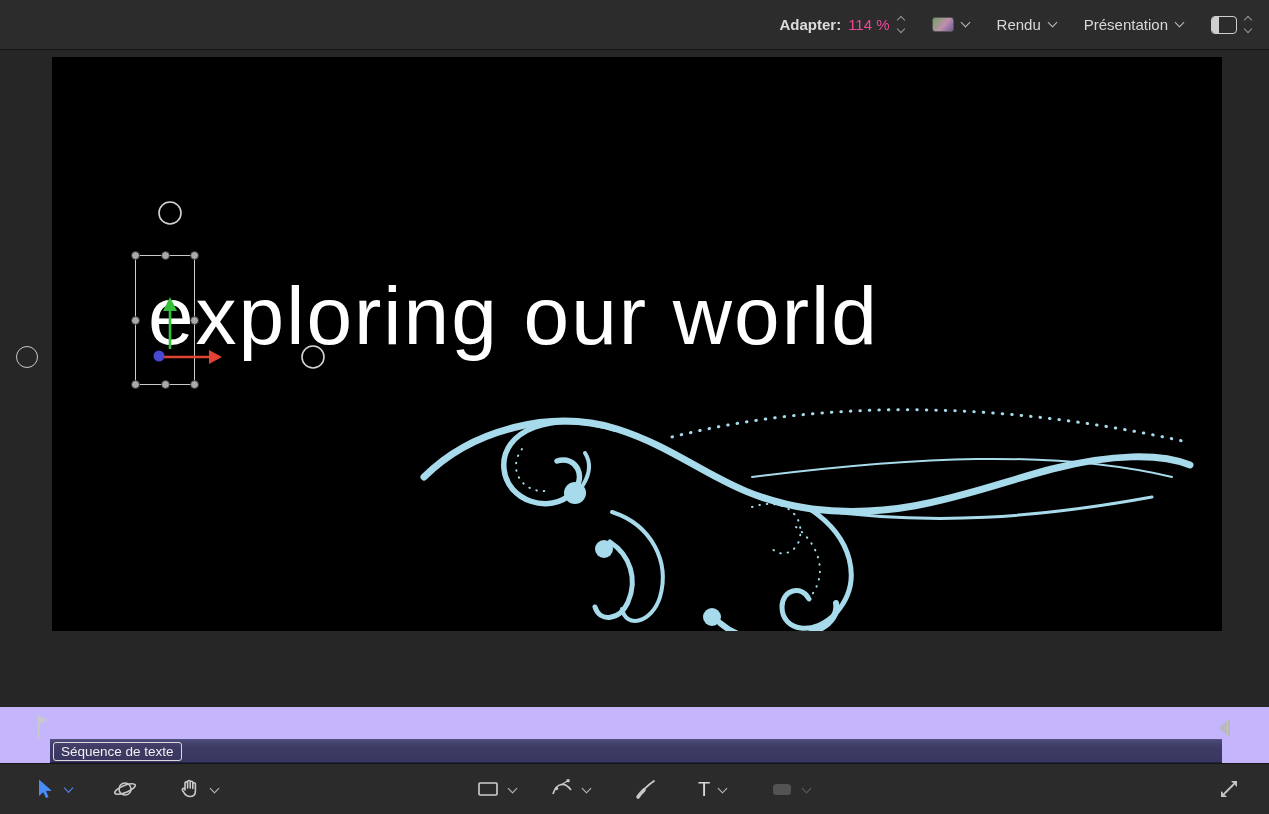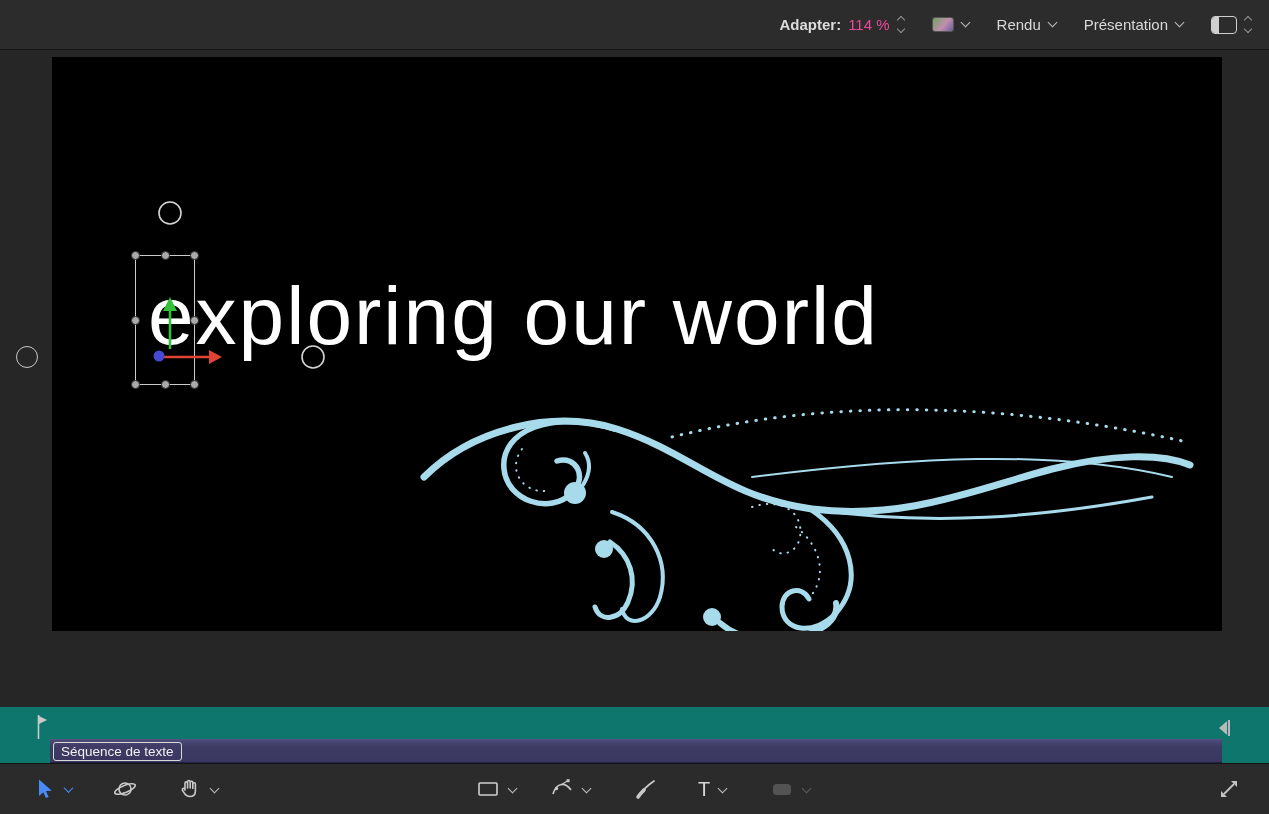--- a/index.html
+++ b/index.html
@@ -41,21 +41,21 @@
   .handle { position:absolute; width:9px; height:9px; border-radius:50%;
     background:#a9a9a9; border:1px solid #2e2e2e; }
   .h-tl{left:-5px;top:-5px} .h-tm{left:50%;margin-left:-4.5px;top:-5px} .h-tr{right:-5px;top:-5px}
   .h-ml{left:-5px;top:50%;margin-top:-4.5px} .h-mr{right:-5px;top:50%;margin-top:-4.5px}
   .h-bl{left:-5px;bottom:-5px} .h-bm{left:50%;margin-left:-4.5px;bottom:-5px} .h-br{right:-5px;bottom:-5px}
 
   .outer-circle { position:absolute; left:16px; top:346px; width:22px; height:22px;
     border:1.5px solid #c9c9c9; border-radius:50%; }
 
   
-  .timeline-zone { position:absolute; left:0; top:707px; width:1269px; height:56px; background:#0f766e; }
+  .timeline-zone { position:absolute; left:0; top:707px; width:1269px; height:56px; background:#c4b5fd; }
   .start-marker { position:absolute; left:34px; top:6px; }
   .end-marker   { position:absolute; left:1216px; top:8px; }
   .track-bar { position:absolute; left:50px; top:32px; width:1172px; height:24px;
     background:linear-gradient(#4c4a78,#3e3c64 30%,#393760); border-top:1px solid #55527f;
     border-bottom:1px solid #232145; display:flex; align-items:center; }
   .track-label { margin-left:3px; height:19px; display:inline-flex; align-items:center;
     padding:0 7px; border:1px solid #d8d8d8; border-radius:3px;
     font-size:13.5px; color:#f0f0f0; }
 
   

